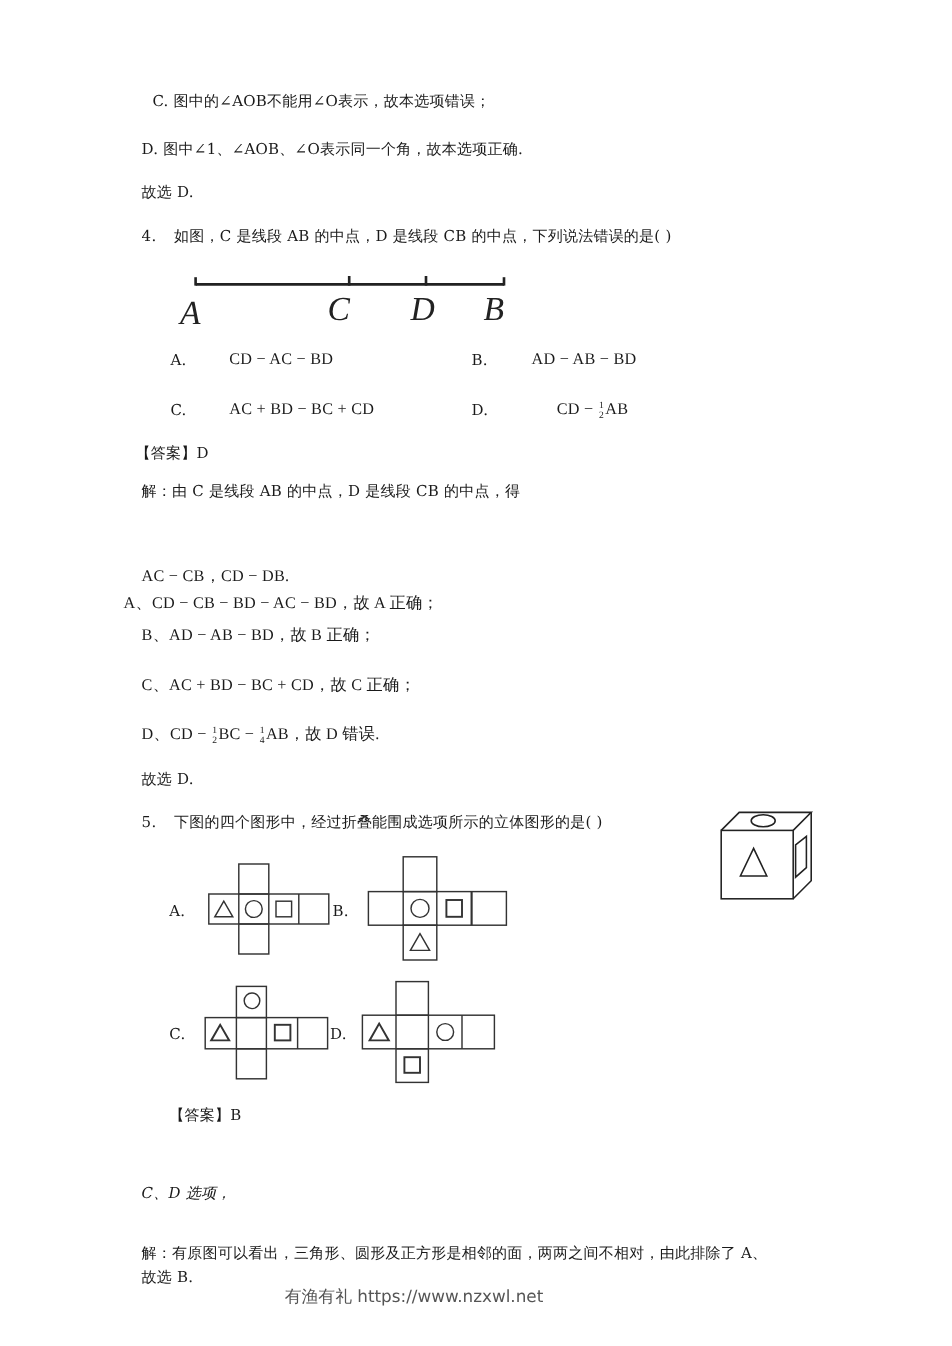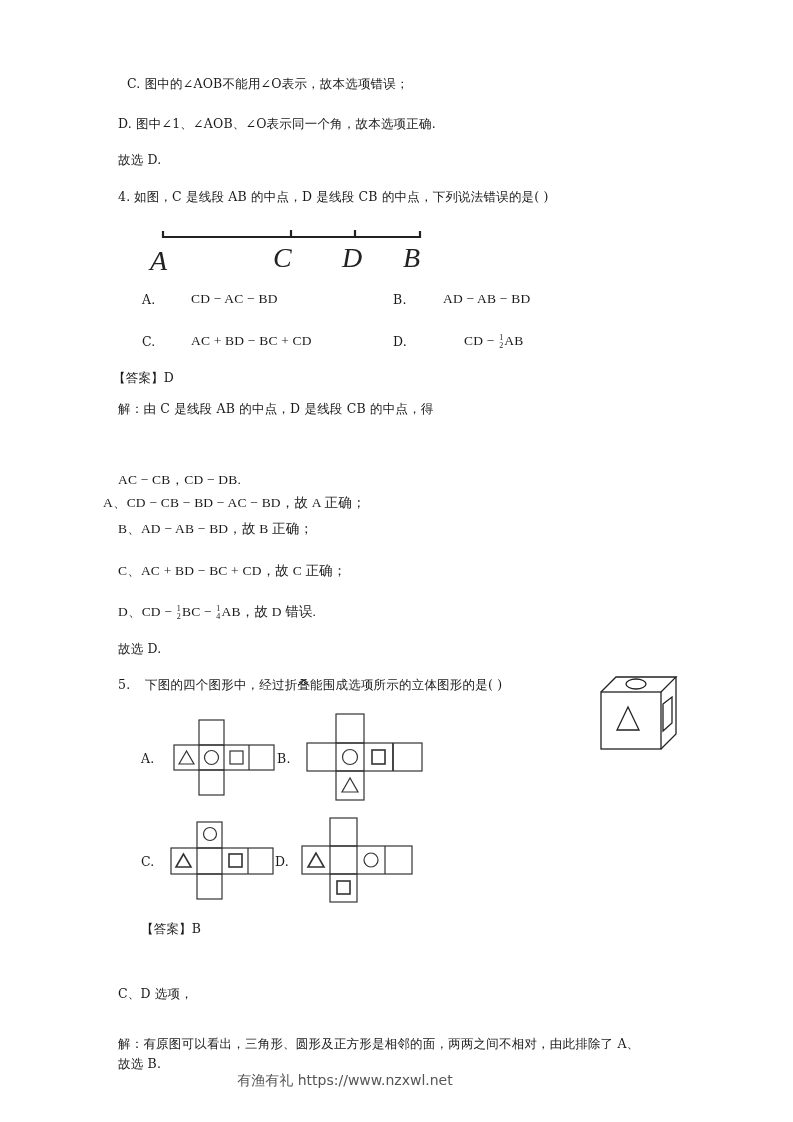--- a/index.html
+++ b/index.html
@@ -15,21 +15,21 @@
   .ital { font-family: "Liberation Serif", "DejaVu Serif", serif; font-style: italic; font-size: 28px; fill: #222; }
 </style>
 </head>
 <body>
 
 <div class="t" style="left:108px;top:76px;margin-left:19px;">C. 图中的∠AOB不能用∠O表示，故本选项错误；</div>
 <div class="t" style="left:118px;top:116px;">D. 图中∠1、∠AOB、∠O表示同一个角，故本选项正确.</div>
 <div class="t" style="left:118px;top:152px;">故选 D.</div>
 
 <div class="t" style="left:118px;top:189px;">4.</div>
-<div class="t" style="left:134px;top:189px;">如图，C 是线段 AB 的中点，D 是线段 CB 的中点，下列说法错误的是(    )</div>
+<div class="t" style="left:145px;top:189px;">如图，C 是线段 AB 的中点，D 是线段 CB 的中点，下列说法错误的是(    )</div>
 
 <svg style="left:0;top:0;" width="793" height="1122">
   <g stroke="#222" stroke-width="2.2" fill="none">
     <line x1="163" y1="237" x2="420" y2="237"></line>
     <line x1="163" y1="231" x2="163" y2="238"></line>
     <line x1="291" y1="230" x2="291" y2="238"></line>
     <line x1="355" y1="230" x2="355" y2="238"></line>
     <line x1="420" y1="231" x2="420" y2="238"></line>
   </g>
 </svg>
@@ -132,16 +132,16 @@
     <rect x="330" y="818" width="27" height="28"></rect>
     <rect x="330" y="874" width="27" height="28"></rect>
     <polygon points="316,853 308,867 324,867" stroke-width="1.6"></polygon>
     <circle cx="371" cy="860" r="7"></circle>
     <rect x="337" y="881" width="13" height="13" stroke-width="1.6"></rect>
   </g>
 </svg>
 
 <div class="t" style="left:141px;top:921px;">【答案】B</div>
 <div class="t" style="left:118px;top:1000px;margin-top:36px;">解：有原图可以看出，三角形、圆形及正方形是相邻的面，两两之间不相对，由此排除了 A、</div>
-<div class="t" style="left:118px;top:986px;">C、D 选项，</div>
+<div class="t" style="left:118px;top:986px;font-style:italic;">C、D 选项，</div>
 <div class="t" style="left:118px;top:1056px;">故选 B.</div>
 
 <div class="footer">有渔有礼 https://www.nzxwl.net</div>
 
 </body></html>

